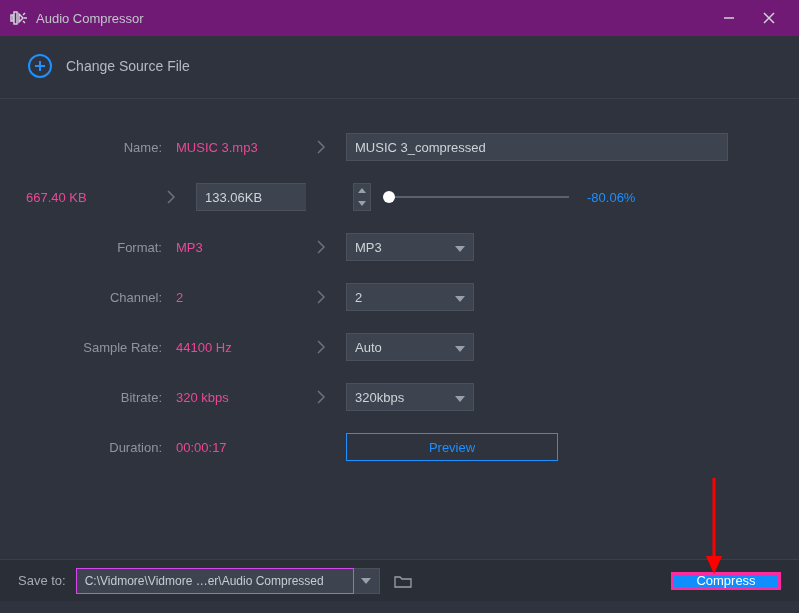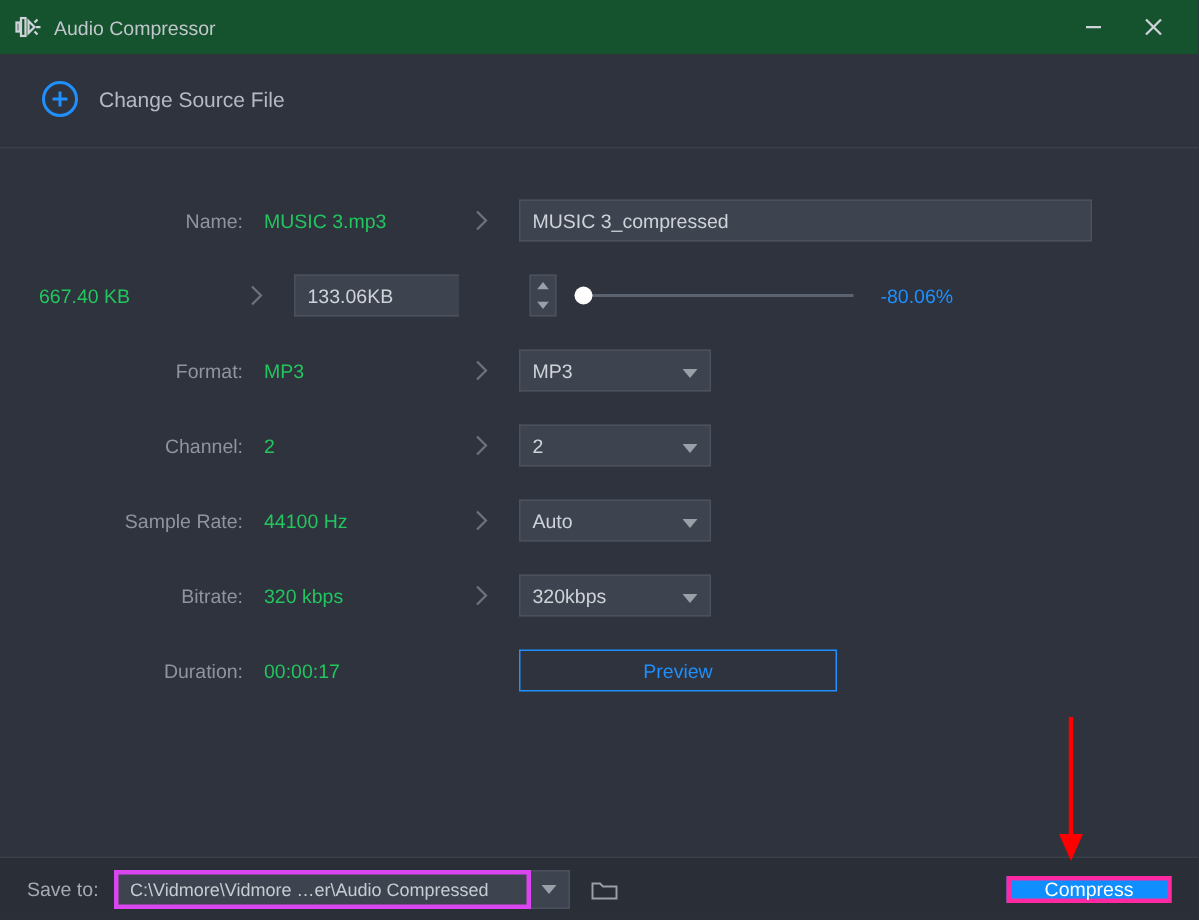--- a/index.html
+++ b/index.html
@@ -1,54 +1,54 @@
 <!DOCTYPE html>
 <html><head>
 <meta charset="utf-8">
 <style>
 * { margin: 0; padding: 0; box-sizing: border-box; font-family: "Segoe UI", Arial, sans-serif; }
 body { background: #2e333d; color: #9aa0a8; width: 799px; height: 613px; overflow: hidden; position: relative; }
 
-.titlebar { height: 36px; display: flex; align-items: center; padding: 0 10px; background: #14532d; }
+.titlebar { height: 36px; display: flex; align-items: center; padding: 0 10px; background: #701a75; }
 .titlebar .app-icon { margin-right: 8px; display: flex; align-items: center; }
 .titlebar .title { color: #c2c6cc; font-size: 13px; flex: 1; }
 .win-btn { width: 40px; height: 36px; display: flex; align-items: center; justify-content: center; color: #c2c6cc; cursor: pointer; }
 
 .source-row { display: flex; align-items: center; padding: 18px 18px 20px 28px; border-bottom: 1px solid #394049; }
 .plus-circle { width: 24px; height: 24px; border: 2px solid #1e90ff; border-radius: 50%; display: flex; align-items: center; justify-content: center; margin-right: 14px; }
 .plus-circle svg { stroke: #1e90ff; }
 .source-label { color: #b5bac2; font-size: 14px; }
 
 .form { padding: 34px 26px 0 26px; }
 .row { display: flex; align-items: center; margin-bottom: 22px; height: 28px; }
 .label { width: 150px; text-align: right; color: #8f959e; font-size: 13px; padding-right: 14px; }
-.cur { width: 120px; color: #22c55e; font-size: 13px; }
+.cur { width: 120px; color: #ec4899; font-size: 13px; }
 .arrow { width: 50px; display: flex; justify-content: center; color: #6c737d; }
 .field { flex: 0 0 auto; }
 
 .input-text { width: 382px; height: 28px; background: #3e444f; border: 1px solid #4a515c; color: #cfd3d9; font-size: 13px; padding: 0 8px; outline: none; }
 
 .spin-wrap { display: flex; align-items: flex-start; gap: 47px; }
 .spin-input { width: 110px; height: 28px; background: #3e444f; border: 1px solid #4a515c; border-right: none; color: #cfd3d9; font-size: 13px; padding: 0 8px; outline: none; }
 .spin-btns { width: 18px; height: 28px; background: #3e444f; border: 1px solid #4a515c; display: flex; flex-direction: column; }
 .spin-btns div { flex: 1; display: flex; align-items: center; justify-content: center; cursor: pointer; }
 
 .slider-wrap { display: flex; align-items: center; margin-left: 12px; flex: 1; }
 .slider-track { height: 2px; background: #5a6270; width: 186px; position: relative; }
 .slider-thumb { width: 12px; height: 12px; background: #fff; border-radius: 50%; position: absolute; top: -5px; left: 0; cursor: pointer; }
 .pct { color: #1e90ff; font-size: 13px; margin-left: 18px; }
 
 .select { width: 128px; height: 28px; background: #3e444f; border: 1px solid #4a515c; color: #cfd3d9; font-size: 13px; padding: 0 8px; display: flex; align-items: center; justify-content: space-between; cursor: pointer; }
 .select .caret { color: #9aa0a8; }
 
 .preview-btn { width: 212px; height: 28px; border: 1px solid #1e90ff; background: transparent; color: #1e90ff; font-size: 13px; cursor: pointer; display: flex; align-items: center; justify-content: center; }
 
-.bottom { position: absolute; bottom: 0; left: 0; right: 0; height: 42px; background: #2a2e37; display: flex; align-items: center; padding: 0 18px; border-top: 1px solid #394049; }
+.bottom { position: absolute; bottom: 12px; left: 0; right: 0; height: 42px; background: #2a2e37; display: flex; align-items: center; padding: 0 18px; border-top: 1px solid #394049; }
 .save-label { color: #a6abb3; font-size: 13px; margin-right: 10px; }
-.path-box { height: 26px; background: #3e444f; border: 3px solid #d946ef; color: #c7ccd2; font-size: 12px; padding: 0 8px; width: 278px; display: flex; align-items: center; }
+.path-box { height: 26px; background: #3e444f; border: 1px solid #d946ef; color: #c7ccd2; font-size: 12px; padding: 0 8px; width: 278px; display: flex; align-items: center; }
 .path-dd { width: 26px; height: 26px; background: #3e444f; border: 1px solid #4a515c; border-left: none; display: flex; align-items: center; justify-content: center; cursor: pointer; }
 .browse-btn { width: 26px; height: 26px; margin-left: 10px; display: flex; align-items: center; justify-content: center; cursor: pointer; }
 .spacer { flex: 1; }
 .compress-btn { width: 110px; height: 18px; background: #0f8eff; color: #fff; font-size: 13px; border: 3px solid #ff2aa1; cursor: pointer; display: flex; align-items: center; justify-content: center; }
 
 .annot-arrow { position: absolute; right: 75px; top: 478px; pointer-events: none; }
 </style>
 </head>
 <body>
 

